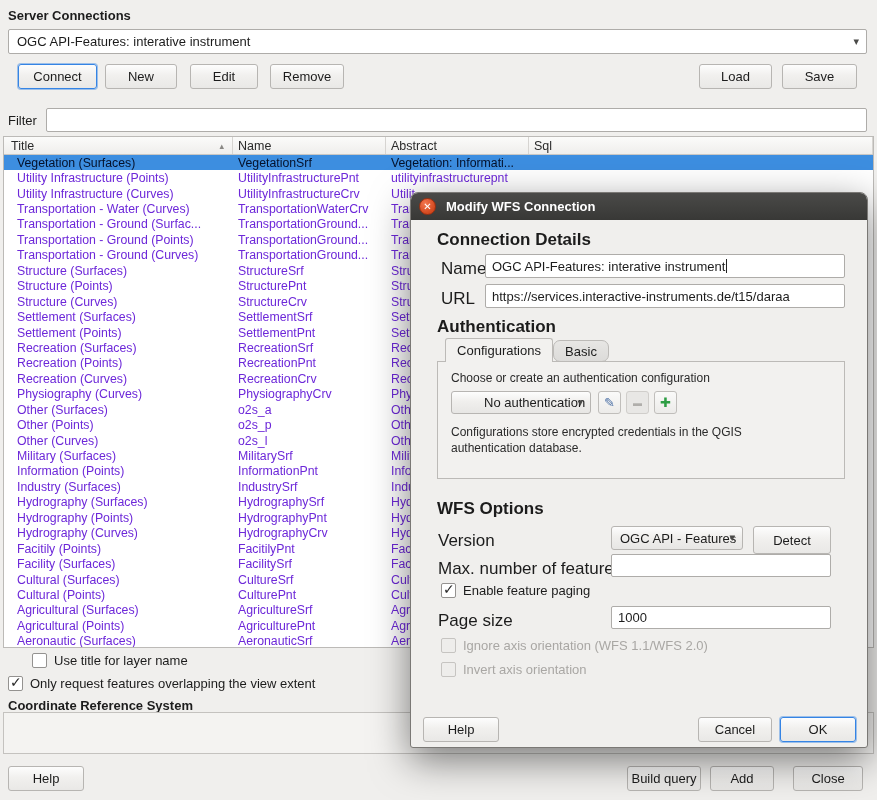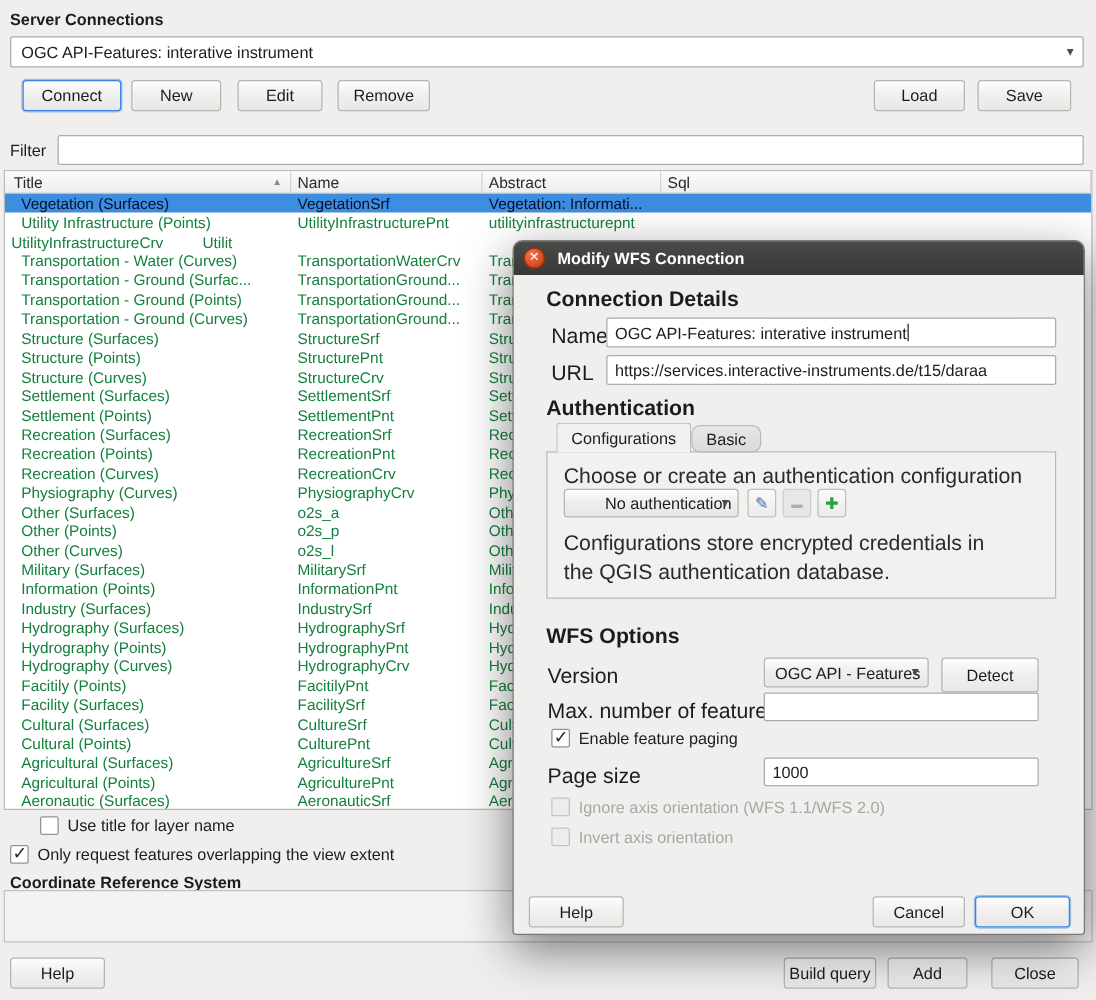--- a/index.html
+++ b/index.html
@@ -12,21 +12,21 @@
   .btn.focus{border-color:#3584e4;box-shadow:0 0 0 1px rgba(53,132,228,.45);}
   .input{position:absolute;background:#fff;border:1px solid #aeaca9;border-radius:2px;padding:0 6px;display:flex;align-items:center;font-size:13px;white-space:nowrap;overflow:hidden;}
   .caret{display:inline-block;width:1px;height:14px;background:#222;margin-left:1px;}
   .combo-flat{position:absolute;background:#fff;border:1px solid #aeaca9;border-radius:2px;padding:0 22px 0 8px;display:flex;align-items:center;font-size:13px;}
   .combo-btn{position:absolute;background:linear-gradient(#fdfdfd,#f0efed 45%,#e7e6e4);border:1px solid #b7b5b2;border-radius:3px;padding:0 20px 0 8px;display:flex;align-items:center;font-size:13px;white-space:nowrap;}
   .arrow{position:absolute;right:7px;top:50%;transform:translateY(-55%);font-size:11px;color:#4a4a48;}
   
   #table{position:absolute;left:3px;top:136px;width:871px;height:512px;background:#fff;border:1px solid #bcbab7;overflow:hidden;}
   .thead{display:flex;height:18px;background:linear-gradient(#fbfbfa,#efeeec);border-bottom:1px solid #c9c7c4;font-size:12.5px;color:#2a2a2a;}
   .hcell{display:flex;align-items:center;padding:0 6px;border-right:1px solid #d6d4d1;overflow:hidden;white-space:nowrap;}
-  .trow{display:flex;height:15.45px;font-size:12.3px;align-items:center;color:#15803d;}
+  .trow{display:flex;height:15.45px;font-size:12.3px;align-items:center;color:#6d28d9;}
   .trow.selected{background:#3d8ee0;color:#04112b;}
   .tcell{overflow:hidden;white-space:nowrap;height:100%;display:flex;align-items:center;}
   .c0{width:229px;padding-left:13px;}
   .c1{width:153px;padding-left:5px;}
   .c2{width:143px;padding-left:5px;}
   .c3{flex:1;padding-left:5px;}
   .thead .c0{padding-left:7px;justify-content:space-between;}
   .sort{font-size:9px;color:#8a8885;margin-right:2px;}
   
   .cbrow{position:absolute;display:flex;align-items:center;gap:7px;font-size:13px;}
@@ -39,21 +39,21 @@
   #dialog{position:absolute;left:410px;top:192px;width:458px;height:556px;background:#f0efed;border:1px solid #7a7875;border-radius:8px 8px 3px 3px;box-shadow:0 12px 38px rgba(0,0,0,.5);z-index:10;}
   .titlebar{height:27px;background:linear-gradient(#4a4a48,#383836);border-radius:7px 7px 0 0;display:flex;align-items:center;color:#fff;font-weight:bold;font-size:13px;}
   .closebtn{width:17px;height:17px;border-radius:50%;background:radial-gradient(circle at 35% 30%,#f4764f,#d2491f 70%);margin:0 10px 0 8px;display:flex;align-items:center;justify-content:center;color:#fff;font-size:10px;font-weight:bold;border:1px solid #9e2f10;flex:none;}
   .dbody{position:relative;height:527px;}
   .tab{position:absolute;display:flex;align-items:center;justify-content:center;font-size:13px;border:1px solid #bcbab7;border-radius:3px 3px 0 0;}
   .tab.active{background:#f2f1ef;border-bottom:none;z-index:2;}
   .tab.inactive{background:linear-gradient(#e7e6e4,#dcdbd9);z-index:1;border-radius:7px;}
   .frame{position:absolute;left:26px;top:141px;width:408px;height:118px;background:#f2f1ef;border:1px solid #bcbab7;}
   .iconbtn{position:absolute;width:23px;height:23px;display:flex;align-items:center;justify-content:center;border:1px solid #c0bebb;border-radius:3px;background:linear-gradient(#fafaf9,#ecebe9);}
   .iconbtn.disabled{background:#e8e7e5;color:#b0aeab;border-color:#d0cecb;}
-  .note{position:absolute;font-size:17px;color:#2a2a2a;line-height:1.35;}
+  .note{position:absolute;font-size:12px;color:#2a2a2a;line-height:1.35;}
   .dlabel{position:absolute;font-size:17px;}
 </style>
 </head>
 <body>
 
 <div id="app">
 
   <div class="abs bold" style="left:8px;top:8px;">Server Connections</div>
 
   <div class="combo-flat" style="left:8px;top:29px;width:859px;height:25px;">
@@ -96,20 +96,21 @@
           <div class="tcell c2">Vegetation: Informati...</div>
           <div class="tcell c3"></div>
         </div>
         <div class="trow">
           <div class="tcell c0">Utility Infrastructure (Points)</div>
           <div class="tcell c1">UtilityInfrastructurePnt</div>
           <div class="tcell c2">utilityinfrastructurepnt</div>
           <div class="tcell c3"></div>
         </div>
         <div class="trow">
+          <div class="tcell c0">Utility Infrastructure (Curves)</div>
           <div class="tcell c1">UtilityInfrastructureCrv</div>
           <div class="tcell c2">Utilit</div>
           <div class="tcell c3"></div>
         </div>
         <div class="trow">
           <div class="tcell c0">Transportation - Water (Curves)</div>
           <div class="tcell c1">TransportationWaterCrv</div>
           <div class="tcell c2">Tran</div>
           <div class="tcell c3"></div>
         </div>

